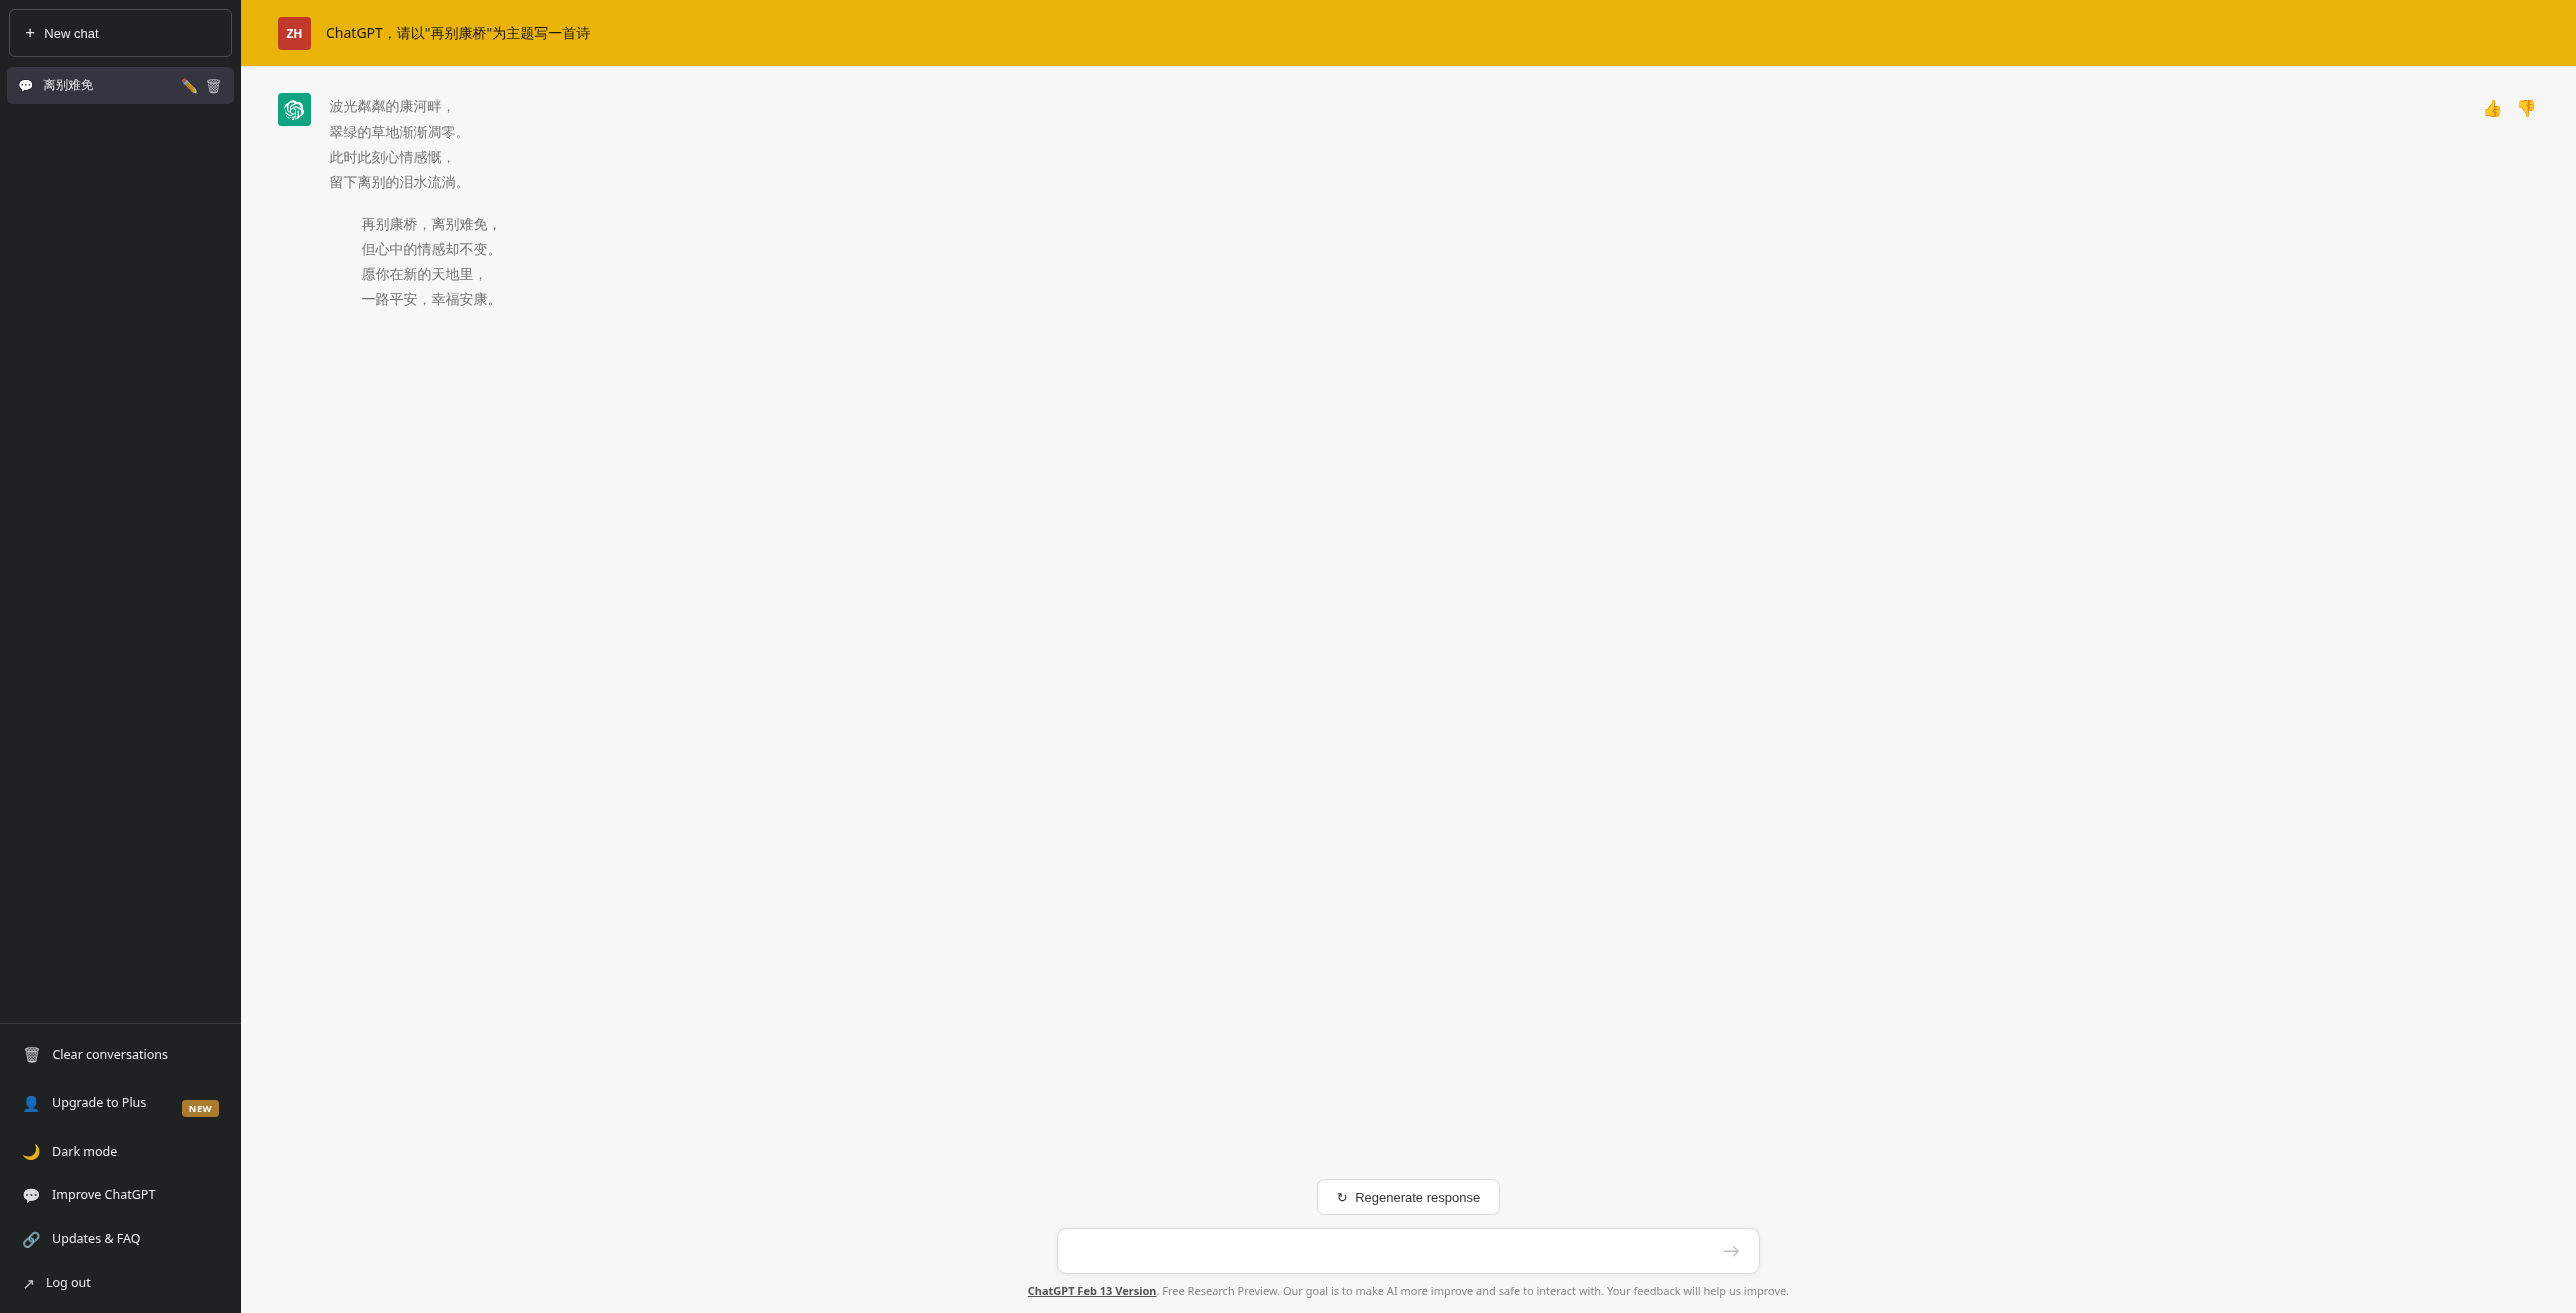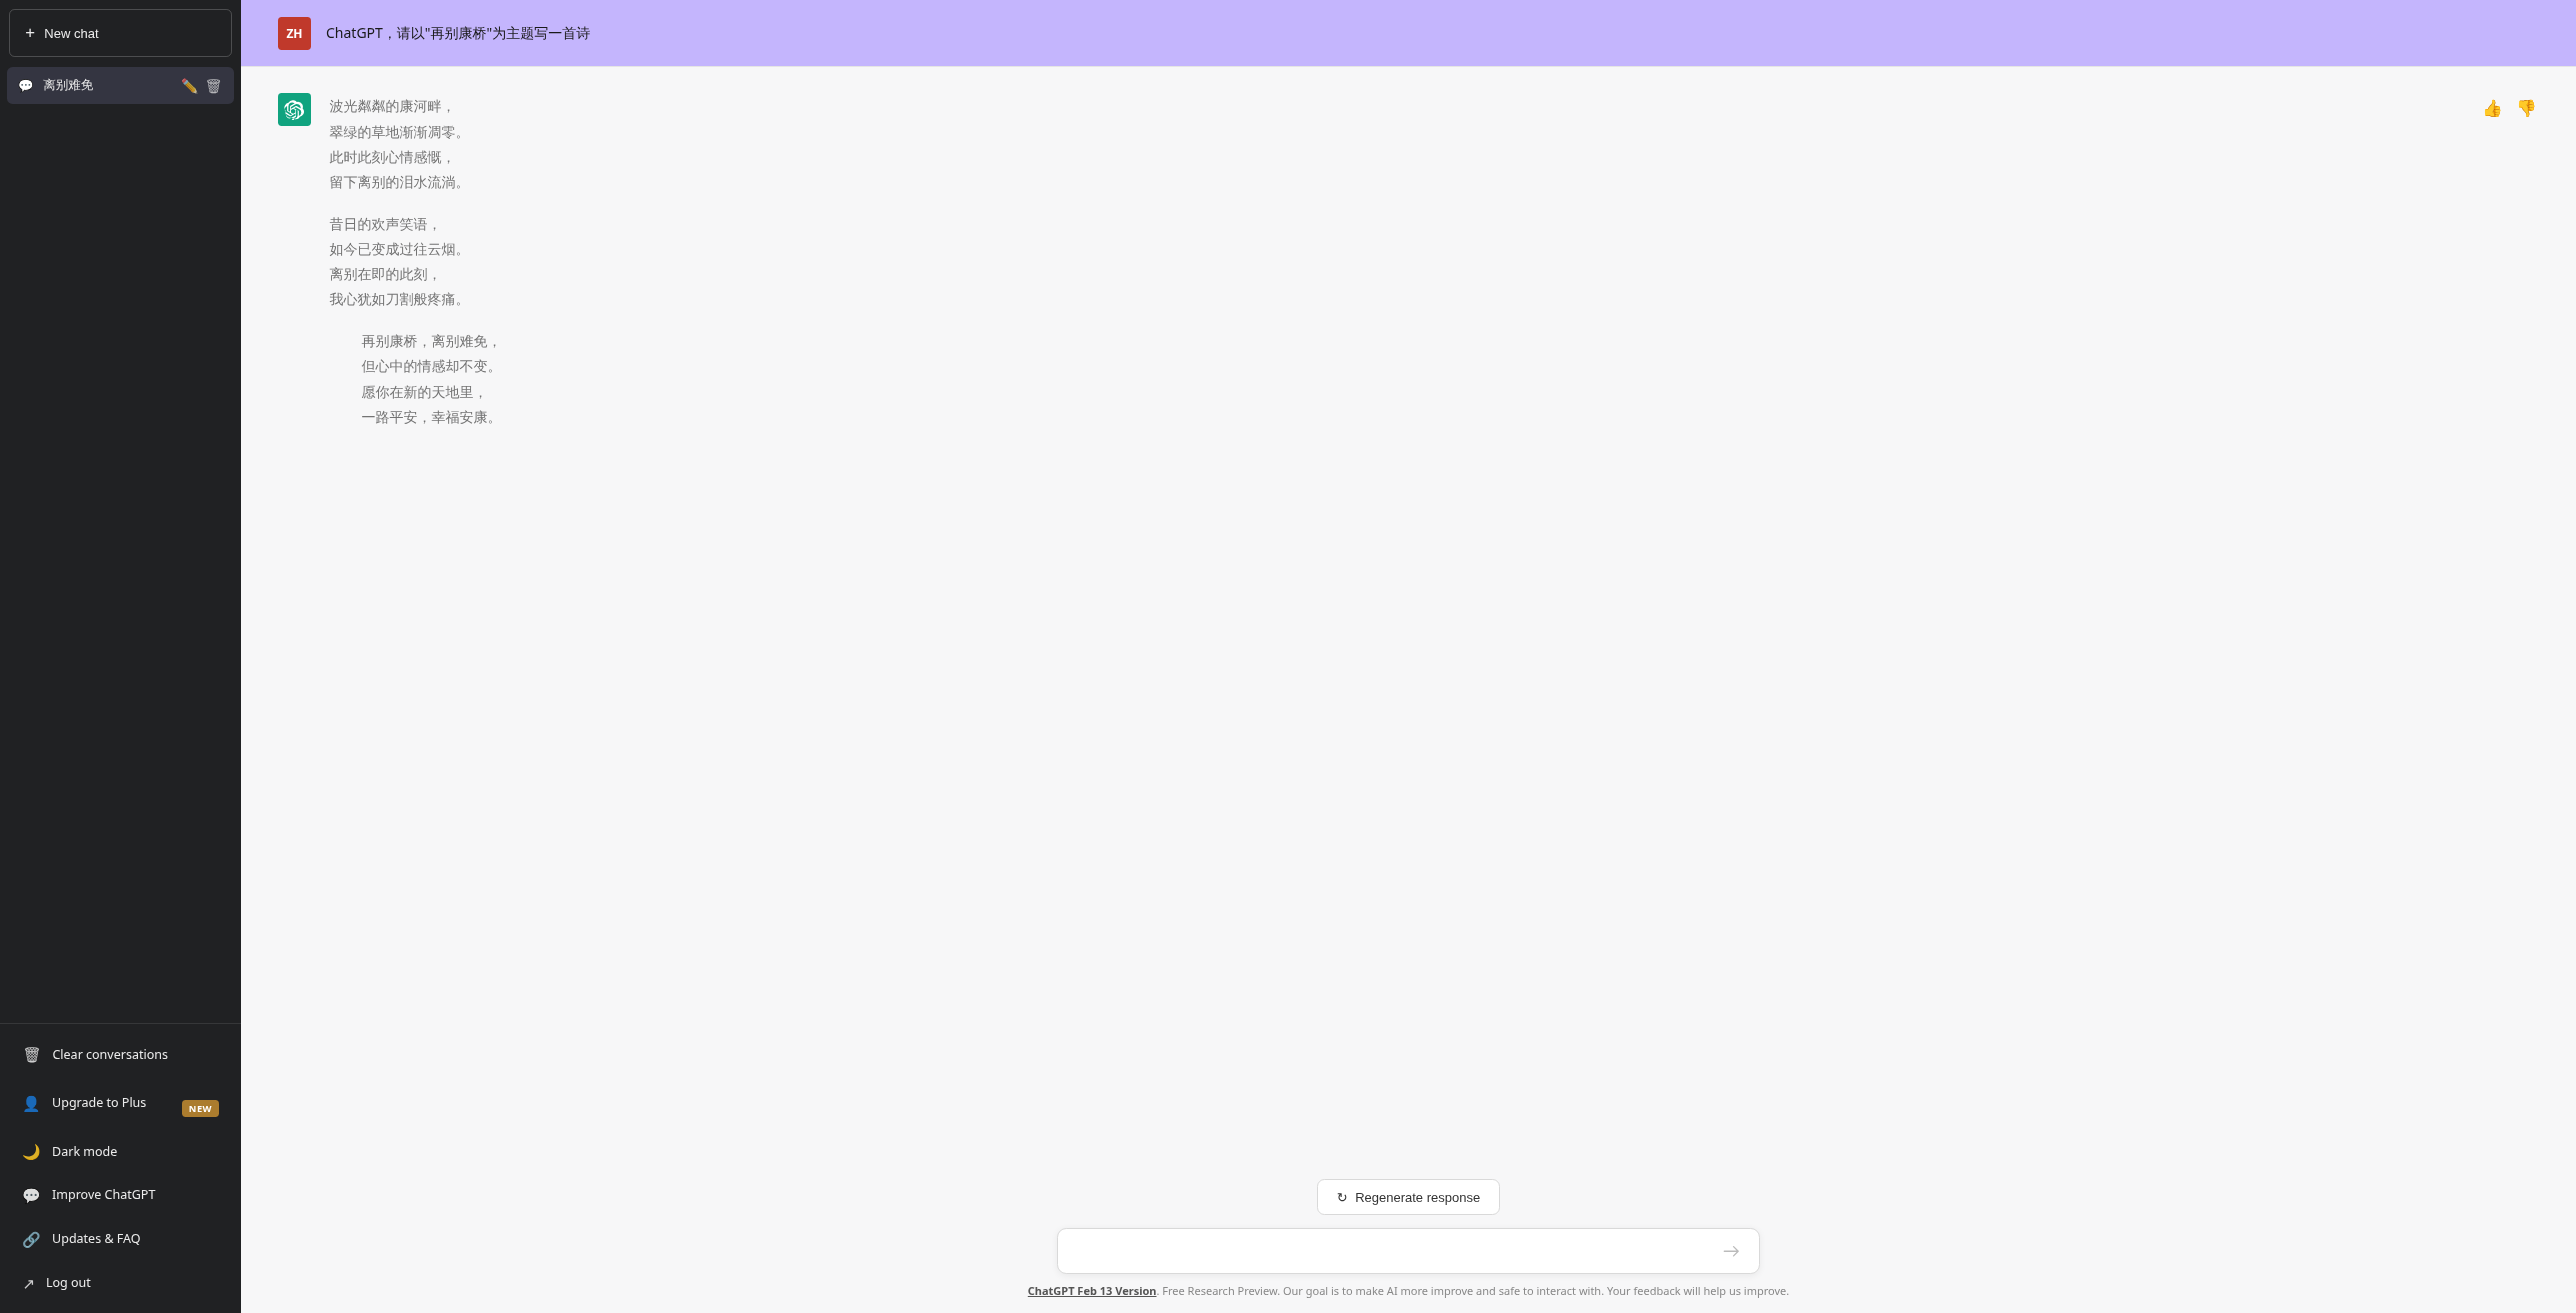--- a/index.html
+++ b/index.html
@@ -105,21 +105,21 @@
       flex: 1;
       display: flex;
       flex-direction: column;
       background: #f7f7f8;
       height: 100vh;
       overflow: hidden;
     }
 
     
     #user-message-header {
-      background: #c4b5fd;
+      background: #eab308;
       border-bottom: 0.9px solid #e5e5e5;
       padding: 16.7px 37px;
       display: flex;
       align-items: center;
       gap: 15px;
       text-align: center;
     }
 
     .user-avatar {
       width: 33px;
@@ -338,24 +338,20 @@
         <svg viewBox="0 0 41 41" fill="none" xmlns="http://www.w3.org/2000/svg">
           <path d="M37.532 16.87a9.963 9.963 0 0 0-.856-8.184 10.078 10.078 0 0 0-10.855-4.835 9.964 9.964 0 0 0-6.281-3.192 10.079 10.079 0 0 0-10.633 4.946 9.964 9.964 0 0 0-6.664 4.834 10.079 10.079 0 0 0 1.24 11.817 9.965 9.965 0 0 0 .856 8.185 10.079 10.079 0 0 0 10.855 4.835 9.965 9.965 0 0 0 6.281 3.192 10.078 10.078 0 0 0 10.635-4.947 9.965 9.965 0 0 0 6.663-4.834 10.079 10.079 0 0 0-1.243-11.817zm-17.525 24.004a7.483 7.483 0 0 1-4.811-1.73c.061-.033.168-.091.237-.134l7.964-4.6a1.294 1.294 0 0 0 .655-1.134V19.054l3.366 1.944a.12.12 0 0 1 .066.092v9.299a7.505 7.505 0 0 1-7.477 7.484zM4.81 32.951a7.471 7.471 0 0 1-.894-5.023c.06.036.162.099.237.141l7.964 4.6a1.297 1.297 0 0 0 1.308 0l9.724-5.614v3.888a.12.12 0 0 1-.048.103L15.005 35.6a7.507 7.507 0 0 1-10.195-2.649zm-2.449-17.4a7.47 7.47 0 0 1 3.905-3.288c0 .068-.004.19-.004.274v9.201a1.294 1.294 0 0 0 .654 1.132l9.723 5.614-3.366 1.944a.12.12 0 0 1-.114.012L5.861 25.87a7.505 7.505 0 0 1-3.5-10.32zm27.658 6.437l-9.724-5.615 3.367-1.943a.121.121 0 0 1 .114-.012l7.208 4.162a7.499 7.499 0 0 1-1.158 13.528v-9.476a1.293 1.293 0 0 0-.807-1.644zm3.35-5.043c-.059-.037-.162-.099-.236-.141l-7.965-4.6a1.298 1.298 0 0 0-1.308 0l-9.723 5.614v-3.888a.12.12 0 0 1 .048-.103l7.095-4.097a7.507 7.507 0 0 1 12.09 7.215zm-21.063 6.929l-3.367-1.944a.12.12 0 0 1-.065-.092v-9.299a7.505 7.505 0 0 1 12.293-5.756 6.94 6.94 0 0 0-.236.134l-7.965 4.6a1.294 1.294 0 0 0-.654 1.132l-.006 11.225zm1.829-3.943l4.33-2.501 4.332 2.499v4.999l-4.331 2.5-4.331-2.5V19.931z" fill="#fff"></path>
         </svg>
       </div>
 
       <div class="message-content">
         <p style="white-space: pre-line;">波光粼粼的康河畔，
 翠绿的草地渐渐凋零。
 此时此刻心情感慨，
 留下离别的泪水流淌。</p>
-        <p style="white-space: pre-line;">昔日的欢声笑语，
-如今已变成过往云烟。
-离别在即的此刻，
-我心犹如刀割般疼痛。</p>
         <p style="white-space: pre-line;">再别康桥，离别难免，
 但心中的情感却不变。
 愿你在新的天地里，
 一路平安，幸福安康。</p>
       </div>
 
       <div class="message-actions">
         <button title="Good response">👍</button>
         <button title="Bad response">👎</button>
       </div>

